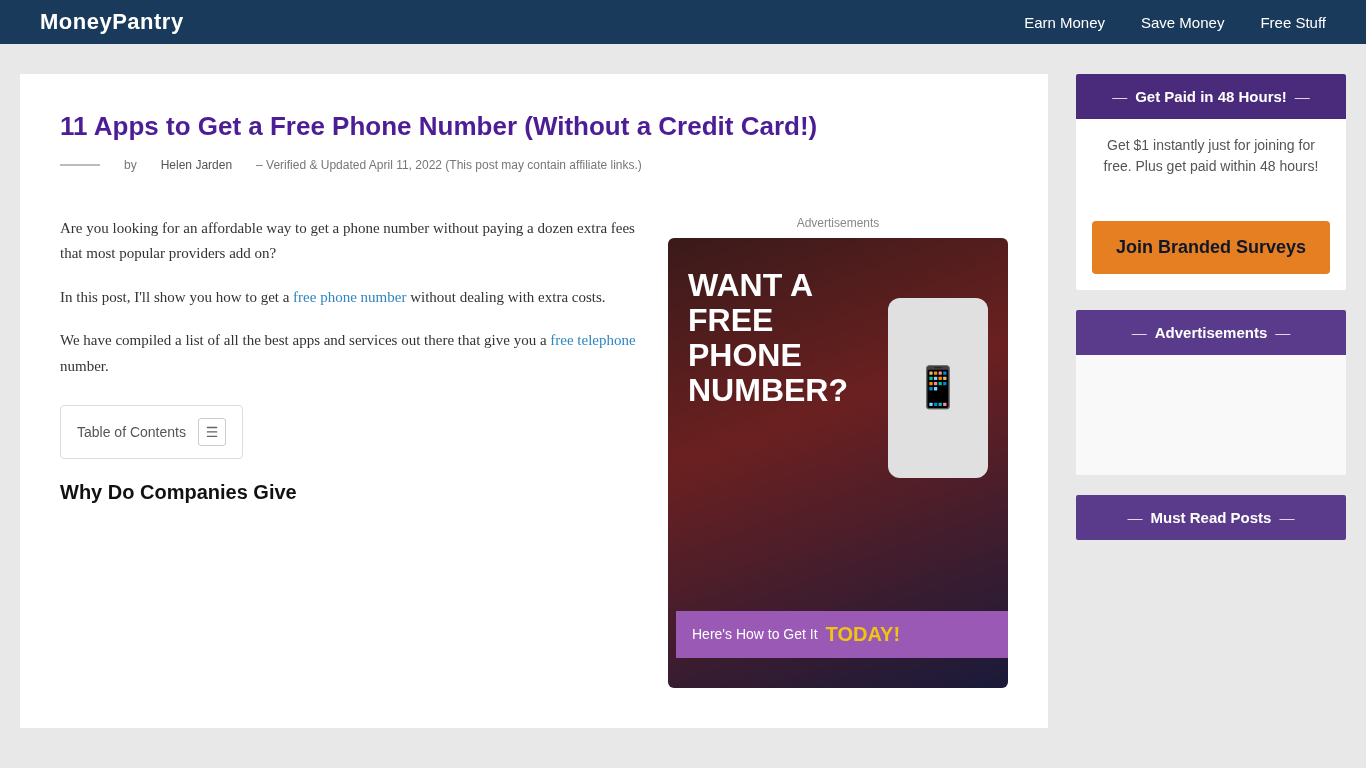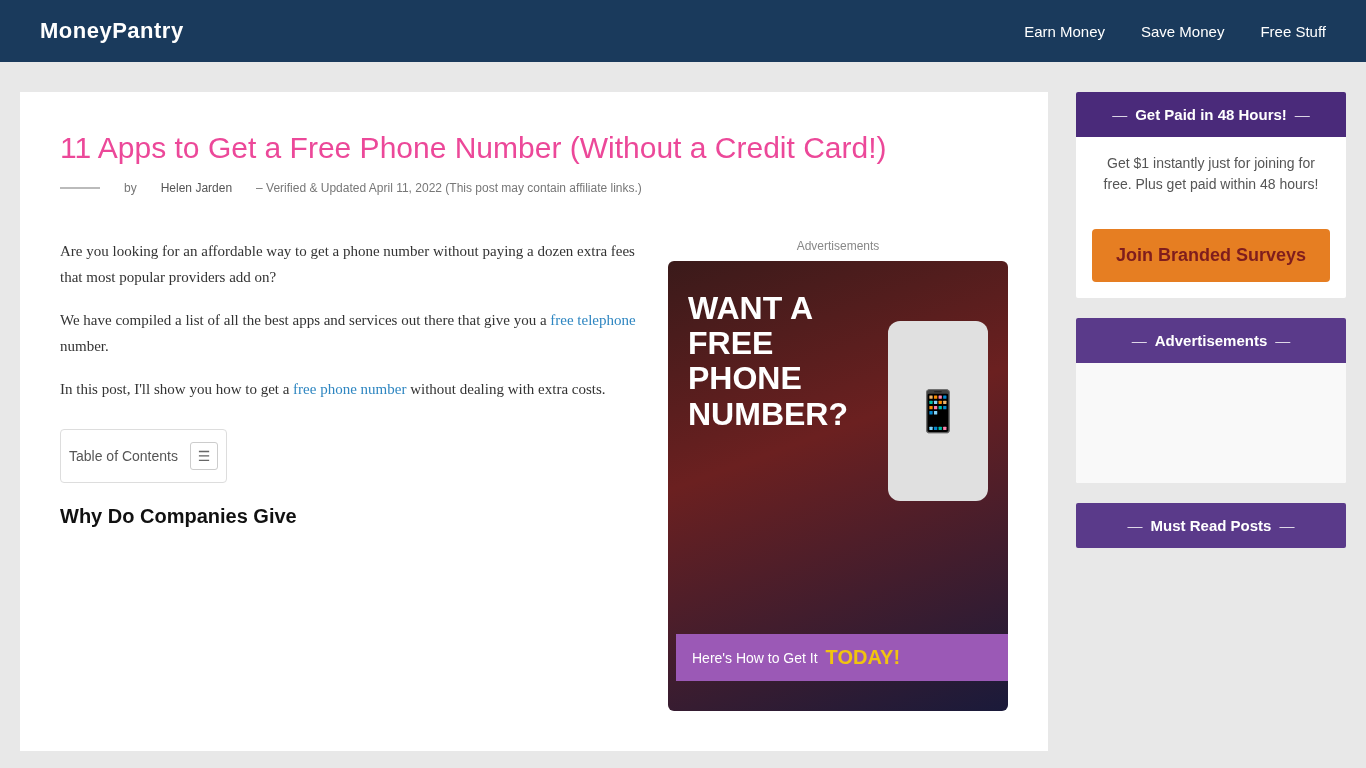--- a/index.html
+++ b/index.html
@@ -2,21 +2,21 @@
 <html><head>
   <meta charset="utf-8">
   <style>
     * { margin: 0; padding: 0; box-sizing: border-box; }
     body { font-family: Georgia, 'Times New Roman', serif; background: #e8e8e8; color: #333; font-size: 16px; }
 
     
     #header {
       background: #1a3a5c;
       padding: 0 40px;
-      height: 62px;
+      height: 44px;
       display: flex;
       align-items: center;
       justify-content: space-between;
     }
     #logo {
       color: #fff;
       font-size: 22px;
       font-weight: 700;
       font-family: Arial, sans-serif;
       letter-spacing: 0.5px;
@@ -45,23 +45,23 @@
 
     
     #main-content {
       background: #fff;
       flex: 1;
       min-width: 0;
       padding: 36px 40px 40px 40px;
     }
 
     #article-title {
-      font-size: 30px;
-      font-weight: 400;
-      color: #ec4899;
+      font-size: 26px;
+      font-weight: 700;
+      color: #4c1d95;
       line-height: 1.3;
       margin-bottom: 14px;
       font-family: Arial, sans-serif;
     }
 
     #article-meta {
       font-size: 12px;
       color: #777;
       margin-bottom: 28px;
       display: flex;
@@ -96,21 +96,21 @@
     }
 
     .article-para a {
       color: #2e86c1;
       text-decoration: none;
     }
 
     .toc-box {
       border: 1px solid #ddd;
       border-radius: 4px;
-      padding: 12px 8px;
+      padding: 12px 16px;
       display: inline-flex;
       align-items: center;
       gap: 12px;
       cursor: pointer;
       margin-top: 8px;
       font-family: Arial, sans-serif;
       font-size: 14px;
       color: #555;
       background: #fff;
     }
@@ -251,26 +251,26 @@
       text-align: center;
       font-family: Arial, sans-serif;
       font-size: 14px;
       color: #555;
       line-height: 1.5;
     }
 
     .join-btn {
       display: block;
       background: #e67e22;
-      color: #7f1d1d;
+      color: #0f172a;
       font-family: Arial, sans-serif;
       font-size: 18px;
       font-weight: 700;
       padding: 16px 20px;
-      margin: 18px 16px 16px;
+      margin: 28px 16px 16px;
       border-radius: 4px;
       text-align: center;
       cursor: pointer;
       border: none;
       width: calc(100% - 32px);
     }
 
     .sidebar-card-header.ads-header {
       background: #5a3a8a;
     }
@@ -307,25 +307,25 @@
       <span>by</span>
       <span style="color:#555;">Helen Jarden</span>
       <span>– Verified &amp; Updated April 11, 2022 (This post may contain affiliate links.)</span>
     </div>
 
     <div class="article-body">
       <div class="text-col">
         <p class="article-para">Are you looking for an affordable way to get a phone number without paying a dozen extra fees that most popular providers add on?</p>
 
         <p class="article-para">
+          <span>In this post, I'll show you how to get a </span><a href="#">free phone number</a><span> without dealing with extra costs.</span>
+        </p>
+
+        <p class="article-para">
           <span>We have compiled a list of all the best apps and services out there that give you a </span><a href="#">free telephone</a><span> number.</span>
-        </p>
-
-        <p class="article-para">
-          <span>In this post, I'll show you how to get a </span><a href="#">free phone number</a><span> without dealing with extra costs.</span>
         </p>
 
         <div class="toc-box">
           <span>Table of Contents</span>
           <div class="toc-icon">☰</div>
         </div>
 
         <h2 id="section-subtitle">Why Do Companies Give</h2>
       </div>
 

